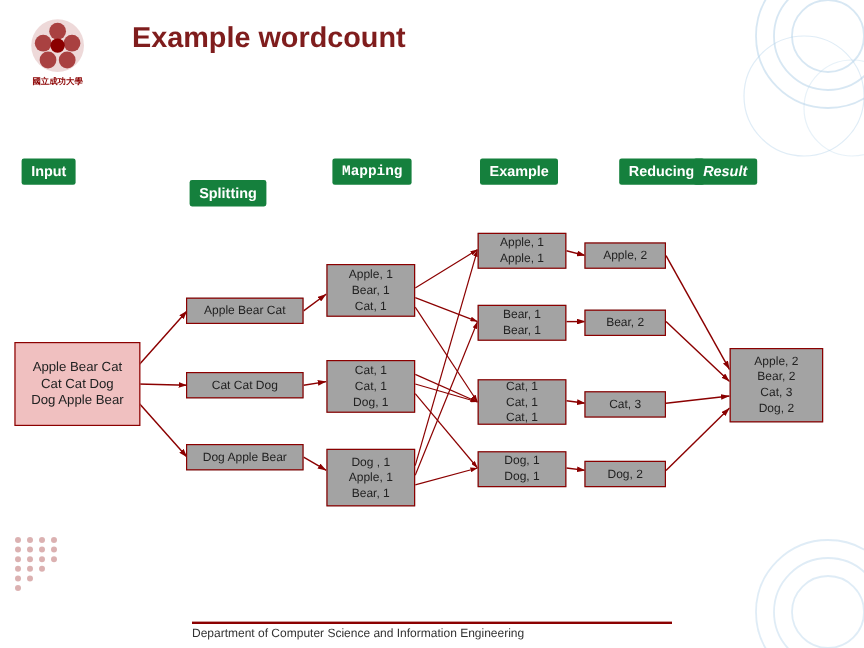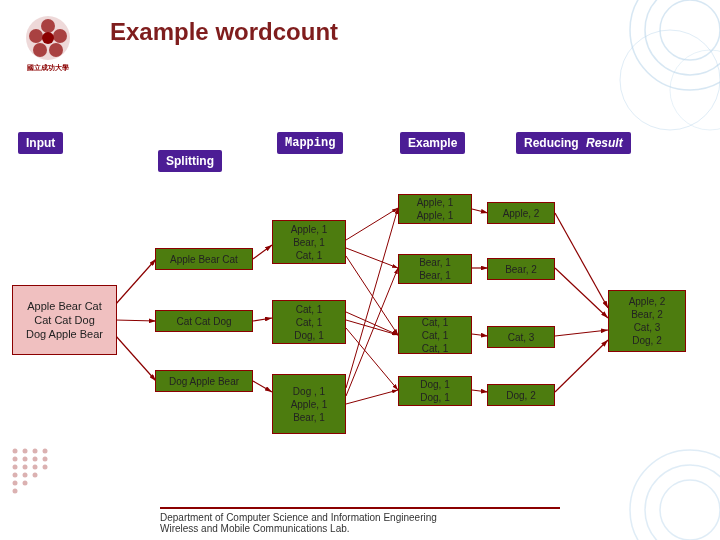--- a/index.html
+++ b/index.html
@@ -52,35 +52,35 @@
       color: #333;
       z-index: 2;
       border-top: 2px solid #8b0000;
       padding-top: 3px;
       width: 400px;
     }
 
     
     .stage-label {
       position: absolute;
-      background: #4c1d95;
+      background: #15803d;
       color: #fff;
       font-size: 12px;
       font-weight: bold;
       padding: 4px 8px;
       border-radius: 2px;
       z-index: 2;
       top: 132px;
     }
 
     
     .box {
       position: absolute;
       border: 1.5px solid #8b0000;
-      background: #4d7c0f;
+      background: #a3a3a3;
       font-size: 10px;
       color: #222;
       text-align: center;
       padding: 3px 5px;
       z-index: 3;
       line-height: 1.3;
     }
 
     .box-input {
       background: #f0c0c0;
@@ -205,21 +205,21 @@
 <div class="box" style="top:220px;left:272px;width:74px;height:44px;display:flex;align-items:center;justify-content:center;">
   <span style="white-space:pre-line;text-align:center;">Apple, 1
 Bear, 1
 Cat, 1</span>
 </div>
 <div class="box" style="top:300px;left:272px;width:74px;height:44px;display:flex;align-items:center;justify-content:center;">
   <span style="white-space:pre-line;text-align:center;">Cat, 1
 Cat, 1
 Dog, 1</span>
 </div>
-<div class="box" style="top:374px;left:272px;width:74px;height:60px;display:flex;align-items:center;justify-content:center;">
+<div class="box" style="top:374px;left:272px;width:74px;height:48px;display:flex;align-items:center;justify-content:center;">
   <span style="white-space:pre-line;text-align:center;">Dog , 1
 Apple, 1
 Bear, 1</span>
 </div>
 
 <div class="box" style="top:194px;left:398px;width:74px;height:30px;display:flex;align-items:center;justify-content:center;">
   <span style="white-space:pre-line;text-align:center;">Apple, 1
 Apple, 1</span>
 </div>
 <div class="box" style="top:254px;left:398px;width:74px;height:30px;display:flex;align-items:center;justify-content:center;">
@@ -276,14 +276,13 @@
         <circle cx="25" cy="29" r="2.5"></circle>
       <circle cx="5" cy="37" r="2.5"></circle>
         <circle cx="15" cy="37" r="2.5"></circle>
       <circle cx="5" cy="45" r="2.5"></circle>
     </g>
   </svg>
 </div>
 
 <div class="footer">
   <div>Department of Computer Science and Information Engineering</div>
-  <div>Wireless and Mobile Communications Lab.</div>
 </div>
 
 </body></html>

